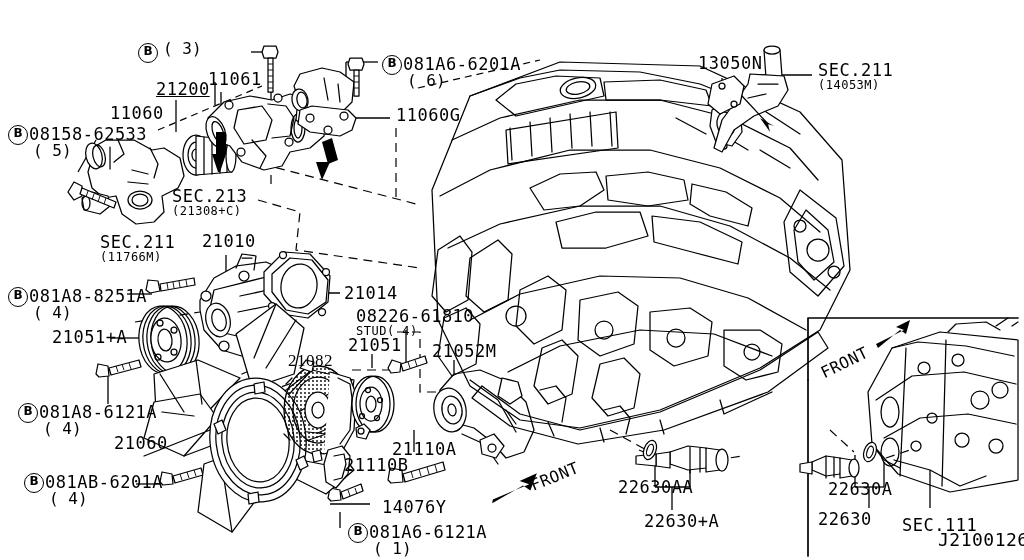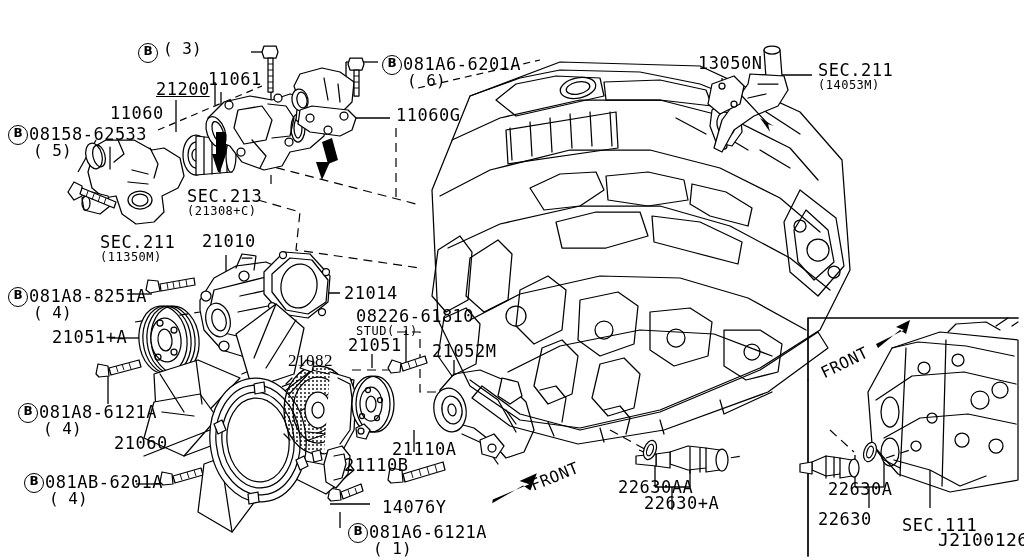--- a/index.html
+++ b/index.html
@@ -463,28 +463,28 @@
 <div class="lbl" style="left:110px;top:104px;">11060</div>
 
 <div class="row" style="left:8px;top:124px;">
   <div class="bm">B</div>
   <div class="txt">
     <span class="main">08158-62533</span>
     <span class="paren">( 5)</span>
   </div>
 </div>
 
-<div class="lbl two" style="left:172px;top:188px;margin-left:15px;">
+<div class="lbl two" style="left:172px;top:188px;">
   <span>SEC.213</span>
   <span class="sub">(21308+C)</span>
 </div>
 
 <div class="lbl two" style="left:100px;top:234px;">
   <span>SEC.211</span>
-  <span class="sub">(11350M)</span>
+  <span class="sub">(11766M)</span>
 </div>
 
 <div class="row" style="left:382px;top:54px;">
   <div class="bm">B</div>
   <div class="txt">
     <span class="main">081A6-6201A</span>
     <span class="paren">( 6)</span>
   </div>
 </div>
 
@@ -522,40 +522,40 @@
 <div class="row" style="left:24px;top:472px;">
   <div class="bm">B</div>
   <div class="txt">
     <span class="main">081AB-6201A</span>
     <span class="paren">( 4)</span>
   </div>
 </div>
 
 <div class="lbl two" style="left:356px;top:308px;">
   <span>08226-61810</span>
-  <span class="sub">STUD( 1)</span>
+  <span class="sub">STUD( 4)</span>
 </div>
 
 <div class="lbl" style="left:348px;top:336px;text-align:center;">21051</div>
 <div class="lbl" style="left:432px;top:342px;">21052M</div>
 <div class="lbl" style="left:288px;top:352px;font-family:Liberation Serif, serif;">21082</div>
 <div class="lbl" style="left:392px;top:440px;">21110A</div>
 <div class="lbl" style="left:344px;top:456px;">21110B</div>
 <div class="lbl" style="left:382px;top:498px;">14076Y</div>
 
 <div class="row" style="left:348px;top:522px;">
   <div class="bm">B</div>
   <div class="txt">
     <span class="main">081A6-6121A</span>
     <span class="paren">( 1)</span>
   </div>
 </div>
 
 <div class="lbl" style="left:618px;top:478px;">22630AA</div>
-<div class="lbl" style="left:644px;top:494px;">22630+A</div>
+<div class="lbl" style="left:644px;top:512px;">22630+A</div>
 <div class="lbl" style="left:828px;top:480px;">22630A</div>
 <div class="lbl" style="left:818px;top:510px;">22630</div>
 <div class="lbl" style="left:902px;top:516px;">SEC.111</div>
 
 <div class="lbl sm" style="left:528px;top:478px;transform:rotate(-22deg);transform-origin:left top;">FRONT</div>
 <div class="lbl sm" style="left:818px;top:366px;transform:rotate(-26deg);transform-origin:left top;">FRONT</div>
 
 <div class="lbl" style="left:938px;top:530px;font-size:18px;">J2100126</div>
 
 </div>

